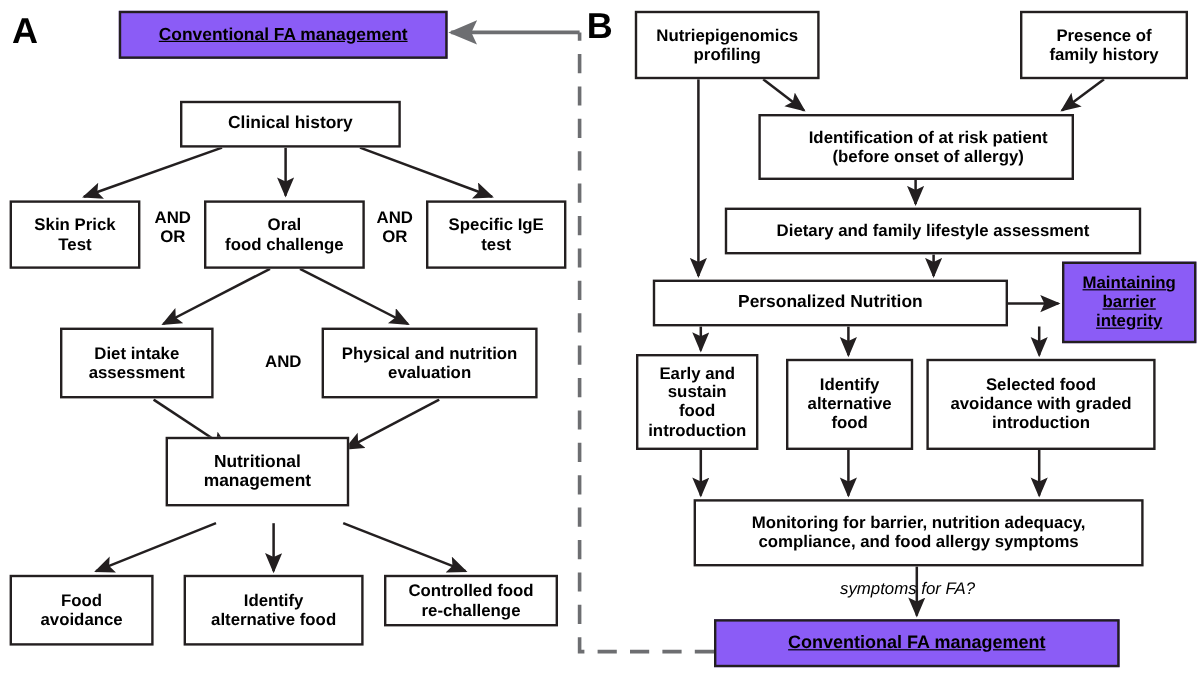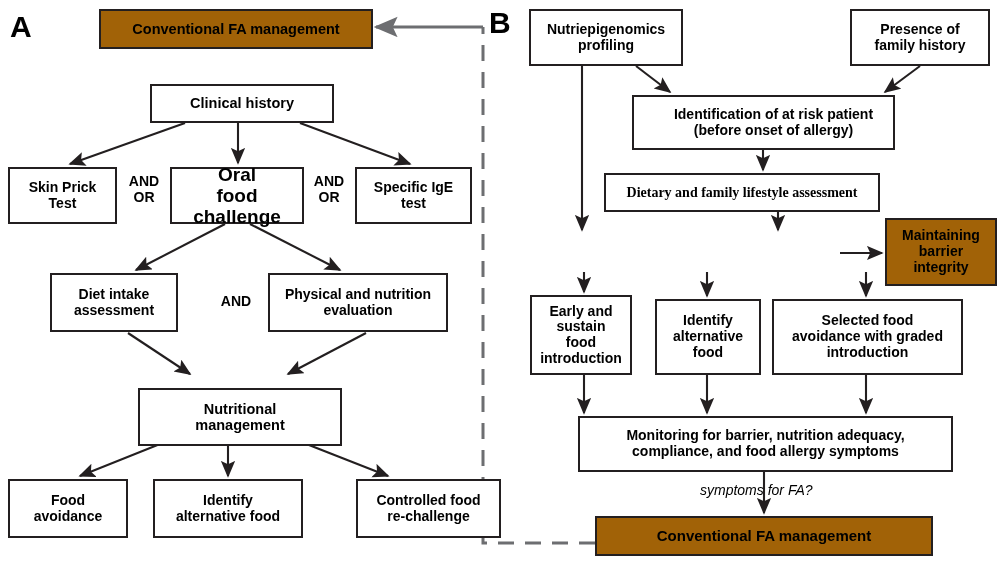--- a/index.html
+++ b/index.html
@@ -20,21 +20,21 @@
     display:flex;
     align-items:center;
     justify-content:center;
     text-align:center;
     font-weight:bold;
     color:#000000;
     line-height:1.12;
     white-space:pre-line;
     z-index:3;
   }
-  .node.shaded{background:#a16207;}
+  .node.shaded{background:#8b5cf6;text-decoration:underline;}
   .panel-label{
     position:absolute;
     font-weight:bold;
     color:#000000;
     z-index:4;
     font-size:30px;
     line-height:1;
   }
   .conn-label{
     position:absolute;
@@ -112,63 +112,64 @@
   <div class="panel-label" style="left:10px;top:12px;">A</div>
   <div class="panel-label" style="left:489px;top:8px;">B</div>
 
   <div class="node shaded" style="left:99px;top:9px;width:274px;height:40px;font-size:14.5px;">Conventional FA management</div>
 
   <div class="node" style="left:150px;top:84px;width:184px;height:39px;font-size:14.5px;">Clinical history</div>
 
   <div class="node" style="left:8px;top:167px;width:109px;height:57px;font-size:14px;">Skin Prick
 Test</div>
 
-  <div class="node" style="left:170px;top:167px;width:134px;height:57px;font-size:19px;">Oral
+  <div class="node" style="left:170px;top:167px;width:134px;height:57px;font-size:14px;">Oral
 food challenge</div>
 
   <div class="node" style="left:355px;top:167px;width:117px;height:57px;font-size:14px;">Specific IgE
 test</div>
 
   <div class="node" style="left:50px;top:273px;width:128px;height:59px;font-size:14px;">Diet intake
 assessment</div>
 
   <div class="node" style="left:268px;top:273px;width:180px;height:59px;font-size:14px;">Physical and nutrition
 evaluation</div>
 
-  <div class="node" style="left:138px;top:388px;width:204px;height:58px;font-size:14.5px;">Nutritional
+  <div class="node" style="left:138px;top:364px;width:153px;height:58px;font-size:14.5px;">Nutritional
 management</div>
 
   <div class="node" style="left:8px;top:479px;width:120px;height:59px;font-size:14px;">Food
 avoidance</div>
 
   <div class="node" style="left:153px;top:479px;width:150px;height:59px;font-size:14px;">Identify
 alternative food</div>
 
-  <div class="node" style="left:320px;top:479px;width:145px;height:59px;font-size:14px;margin-left:36px;">Controlled food
+  <div class="node" style="left:320px;top:479px;width:145px;height:43px;font-size:14px;">Controlled food
 re-challenge</div>
 
   <div class="conn-label" style="left:118px;top:174px;width:52px;font-size:14px;">AND
 OR</div>
 
   <div class="conn-label" style="left:303px;top:174px;width:52px;font-size:14px;">AND
 OR</div>
 
   <div class="conn-label" style="left:205px;top:294px;width:62px;font-size:14px;">AND</div>
 
   <div class="node" style="left:529px;top:9px;width:154px;height:57px;font-size:14px;">Nutriepigenomics
 profiling</div>
 
   <div class="node" style="left:850px;top:9px;width:140px;height:57px;font-size:14px;">Presence of
 family history</div>
 
   <div class="node" style="left:632px;top:95px;width:263px;height:55px;font-size:14px;padding-left:20px;">Identification of at risk patient
 (before onset of allergy)</div>
 
-  <div class="node" style="left:604px;top:173px;width:276px;height:39px;font-size:14px;font-family:Liberation Serif, serif;">Dietary and family lifestyle assessment</div>
+  <div class="node" style="left:604px;top:173px;width:347px;height:39px;font-size:14px;">Dietary and family lifestyle assessment</div>
 
+  <div class="node" style="left:544px;top:233px;width:296px;height:39px;font-size:14.5px;">Personalized Nutrition</div>
 
   <div class="node shaded" style="left:885px;top:218px;width:112px;height:68px;font-size:14px;">Maintaining
 barrier
 integrity</div>
 
   <div class="node" style="left:530px;top:295px;width:102px;height:80px;font-size:14px;">Early and
 sustain
 food
 introduction</div>
 

